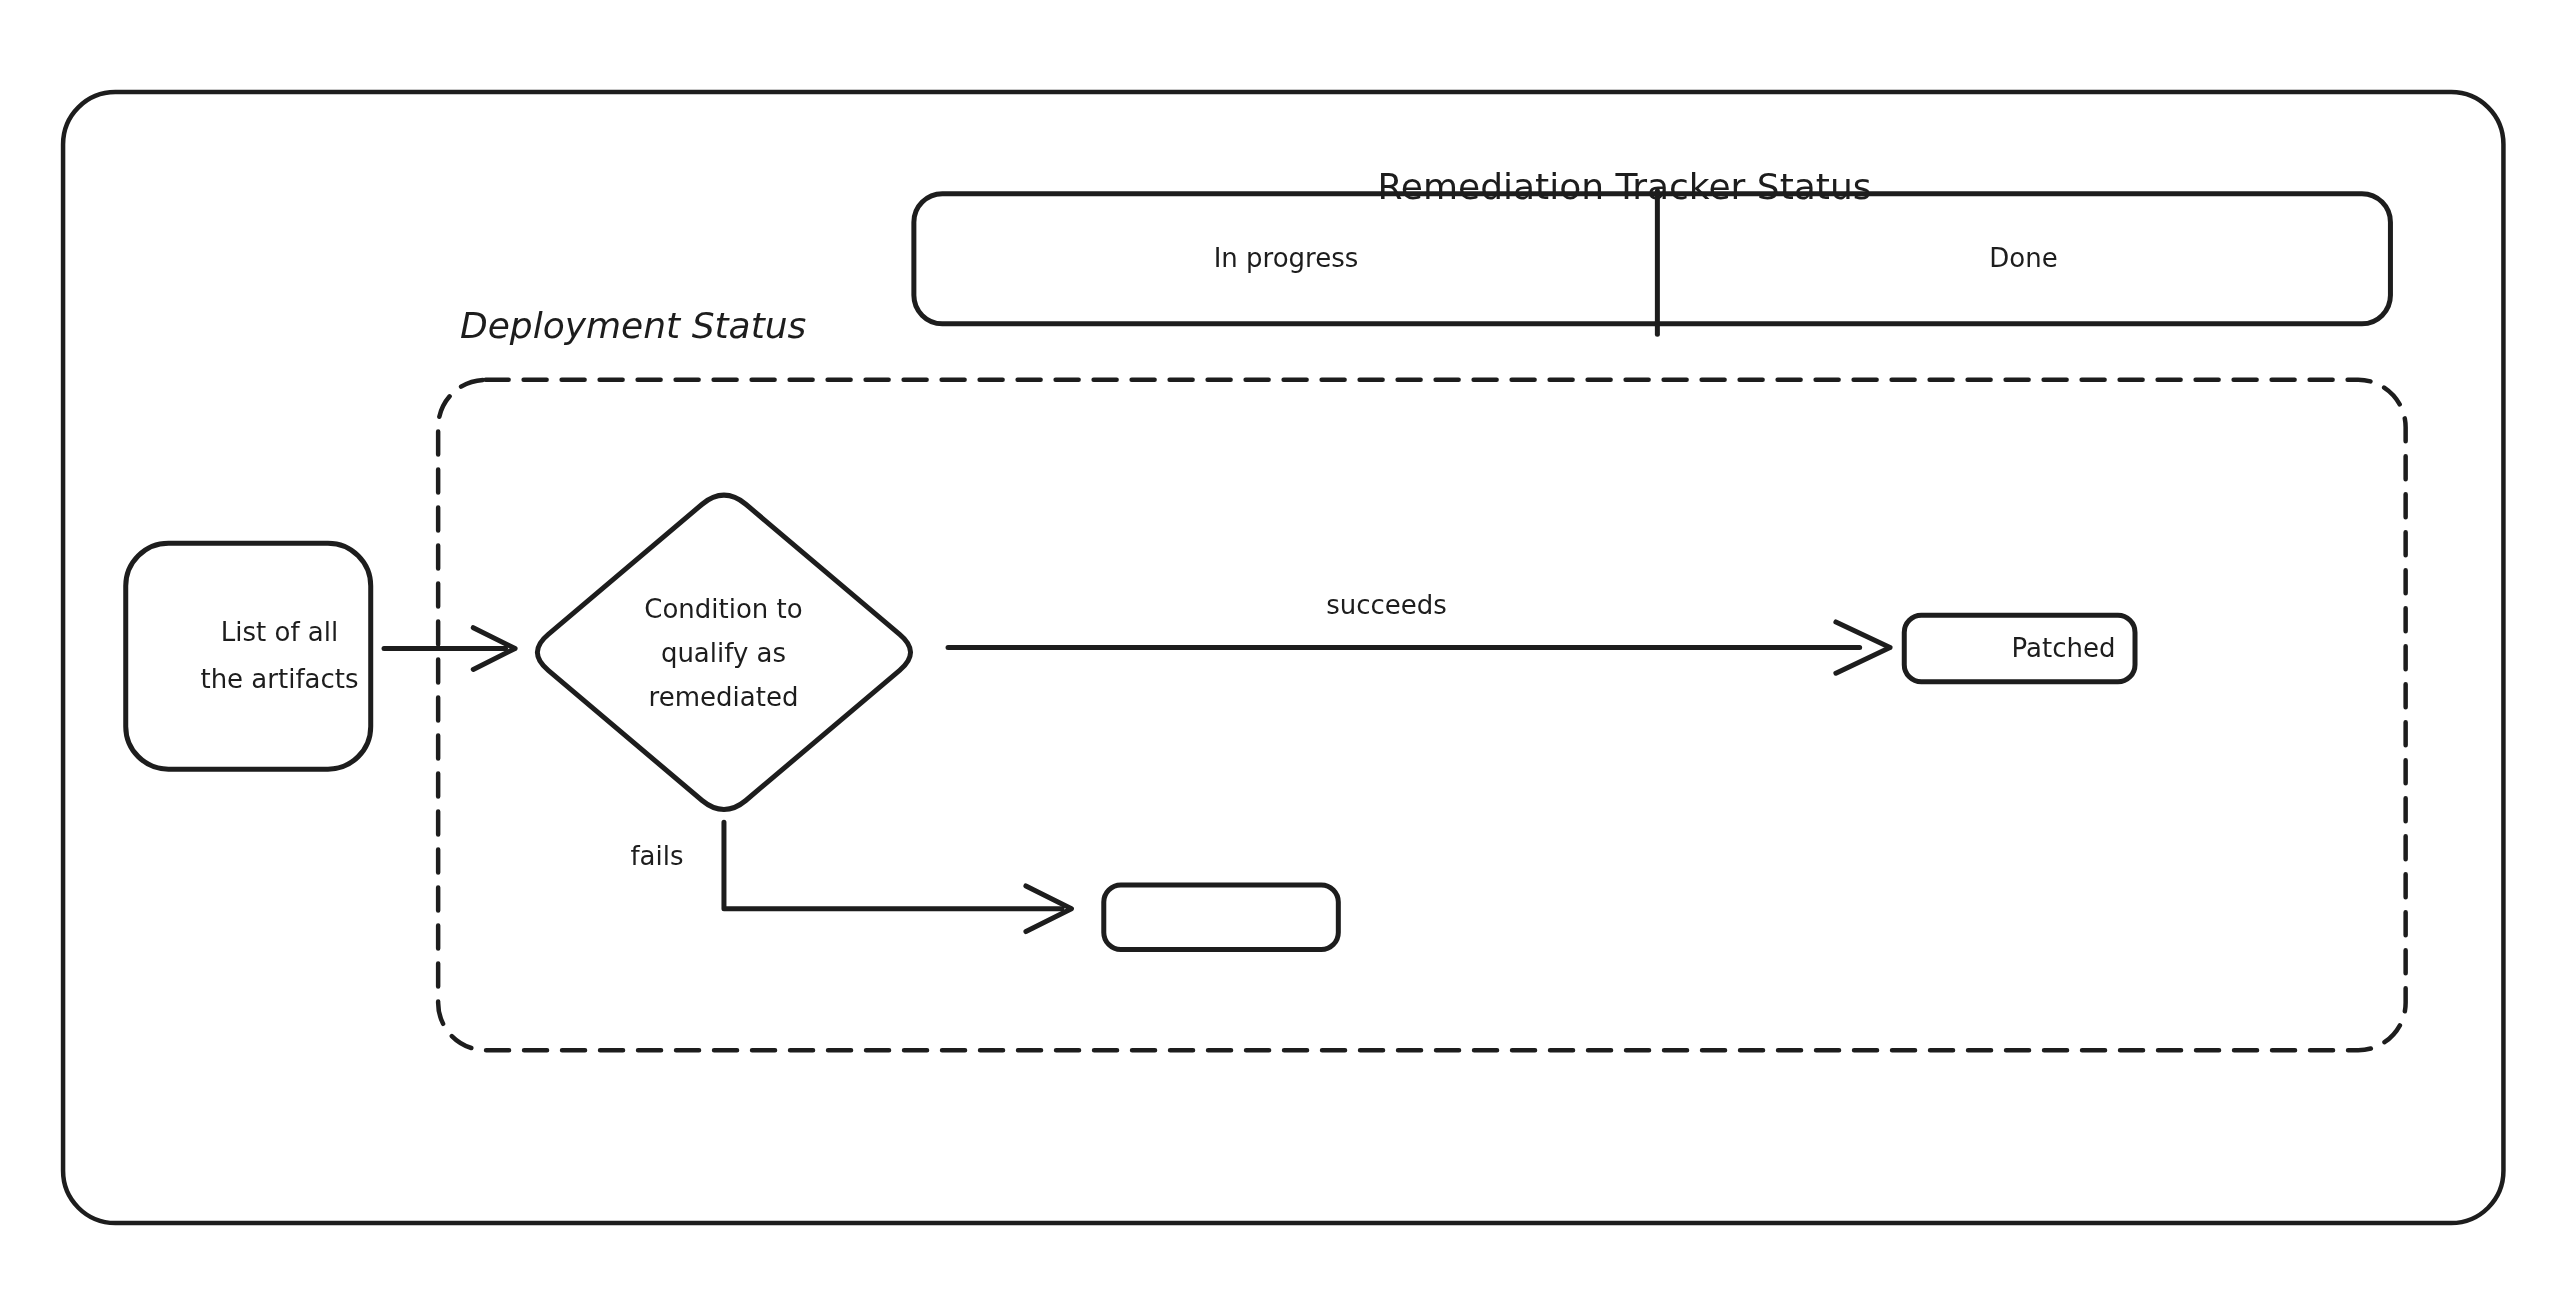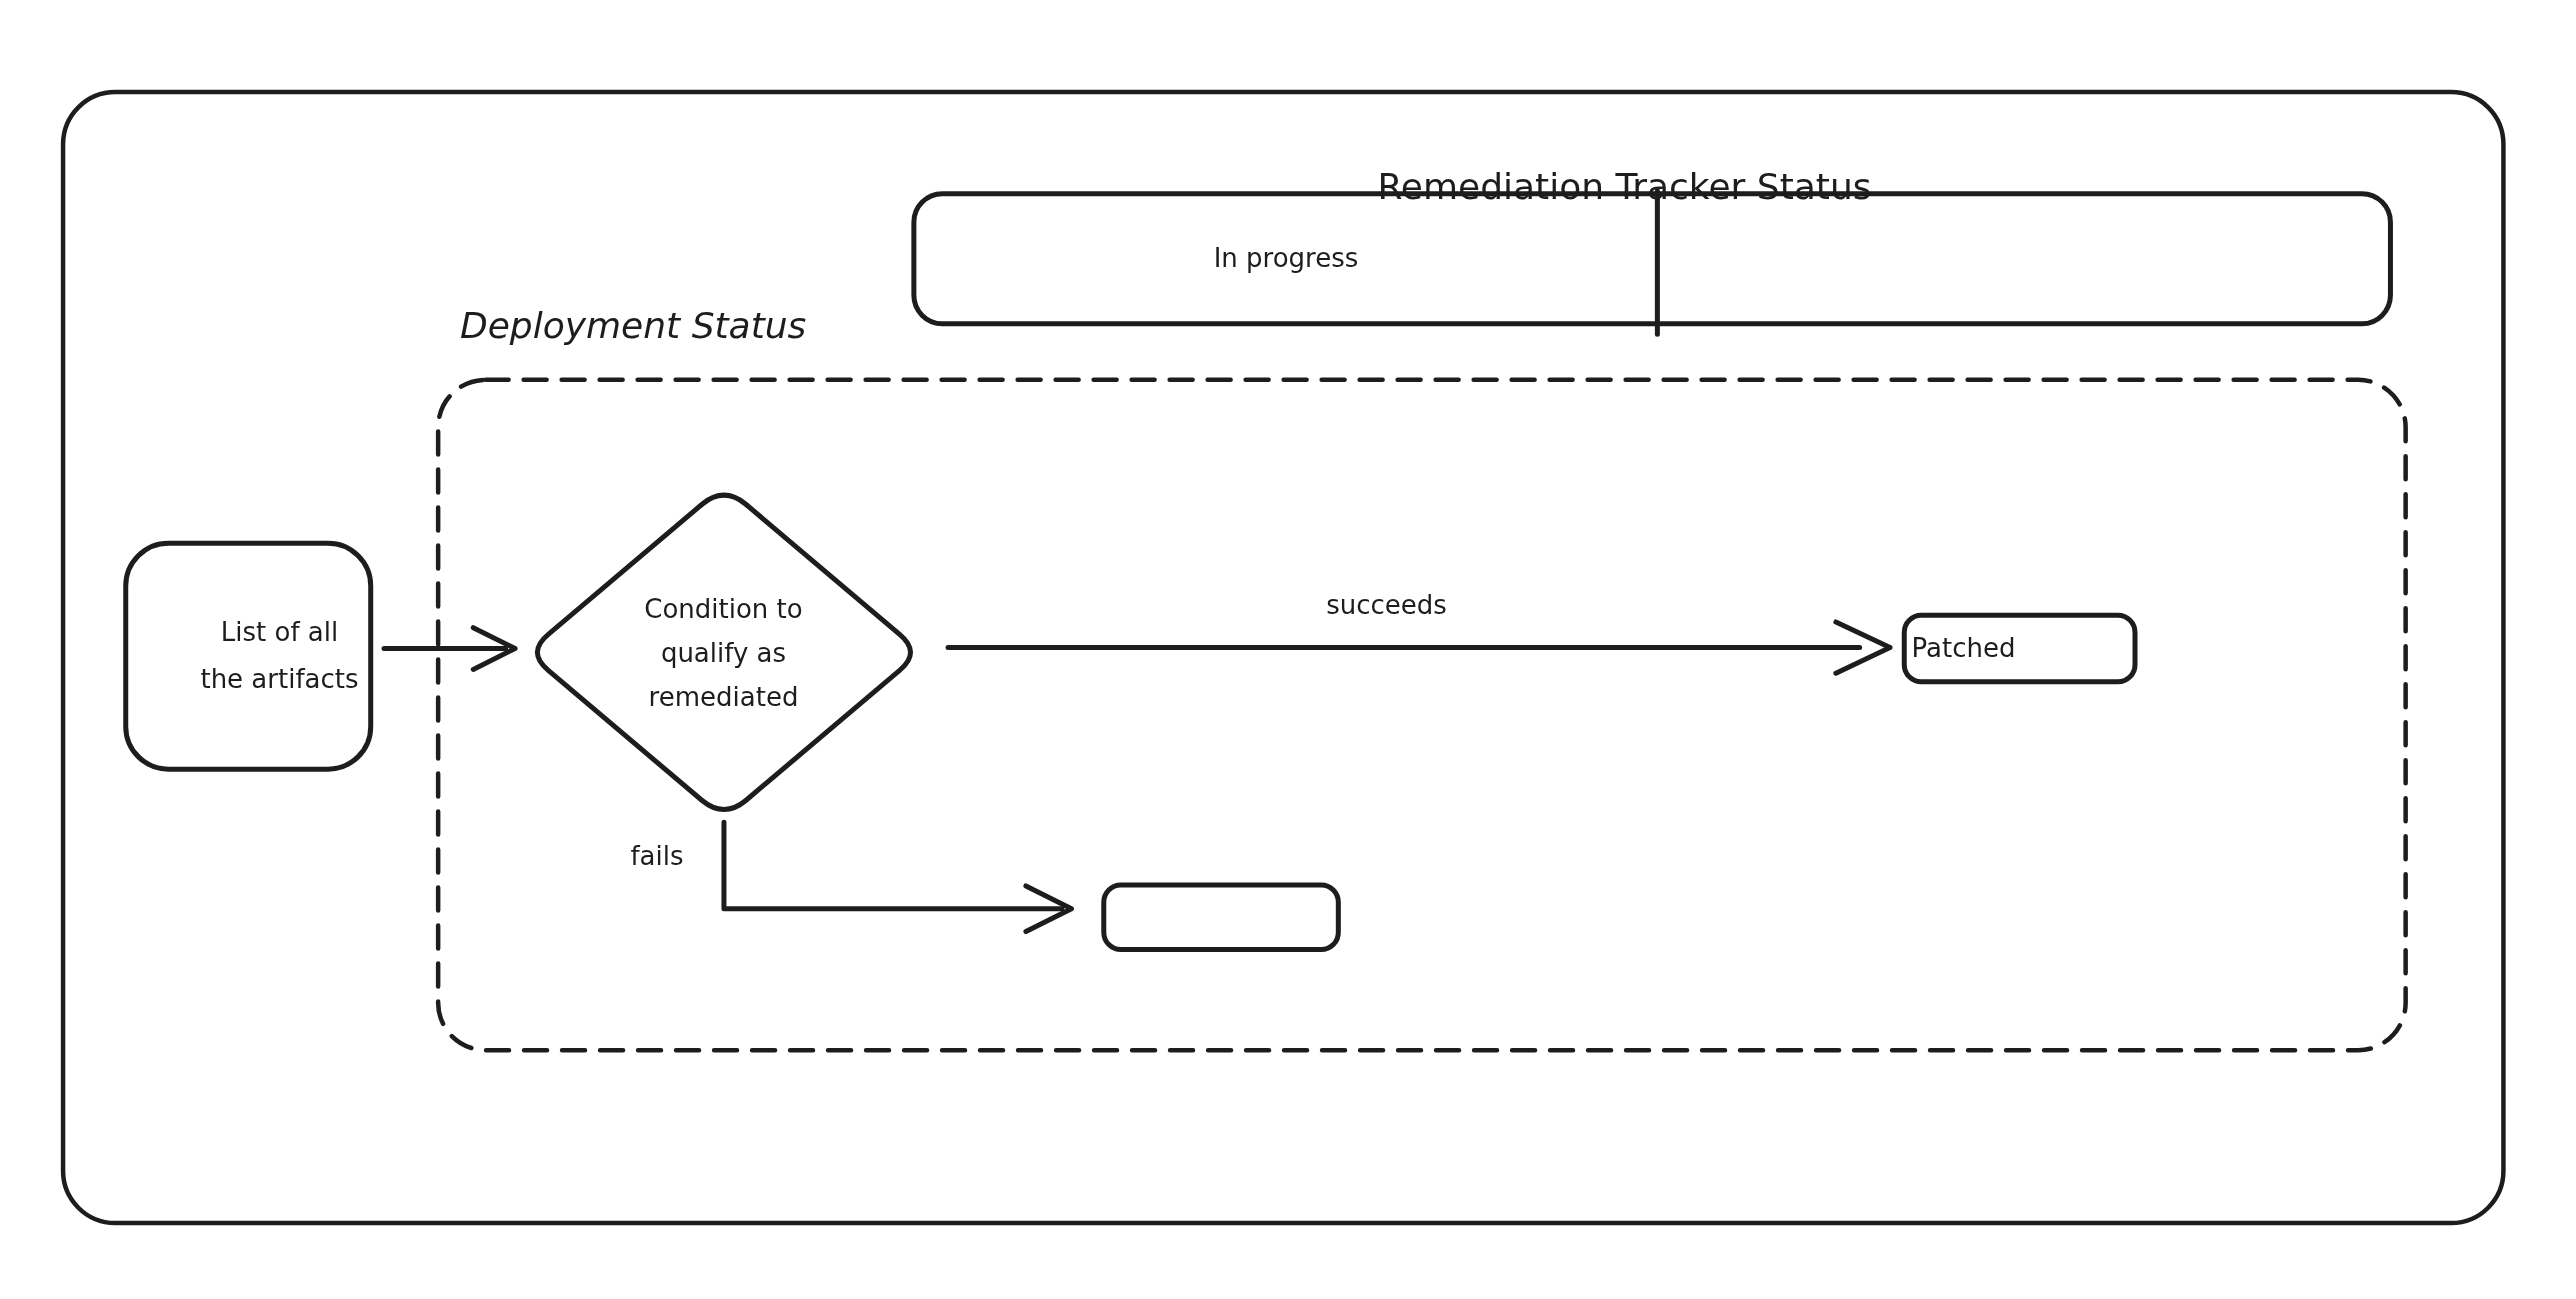--- a/index.html
+++ b/index.html
@@ -61,35 +61,36 @@
     <g>
       <path d="M762 866 L762 957 L1118 957" class="shape"></path>
       <polyline points="1080,933 1128,957 1080,981" class="shape"></polyline>
     </g>
   </svg>
 
   <div class="lbl title ctr" style="left:1368px;top:122px;width:513px;height:46px;margin-top:42px;">Remediation Tracker Status</div>
 
   <div class="lbl ctr" style="left:914px;top:194px;width:744px;height:130px;">In progress</div>
 
+  <div class="lbl ctr" style="left:1657px;top:194px;width:733px;height:130px;">Done</div>
 
   <div class="lbl title" style="left:460px;top:304px;font-style:italic;">Deployment Status</div>
 
   <div class="lbl ctr stack" style="left:125px;top:543px;width:245px;height:226px;margin-left:32px;">
     <span>List of all</span>
     <span>the artifacts</span>
   </div>
 
   <div class="lbl ctr stack diamond-text" style="left:562px;top:587px;width:323px;height:131px;">
     <span>Condition to</span>
     <span>qualify as</span>
     <span>remediated</span>
   </div>
 
   <div class="lbl ctr" style="left:1263px;top:585px;width:247px;height:42px;">succeeds</div>
 
   <div class="lbl ctr" style="left:597px;top:836px;width:120px;height:42px;">fails</div>
 
-  <div class="lbl ctr" style="left:1848px;top:616px;width:231px;height:66px;">Patched</div>
+  <div class="lbl ctr" style="left:1948px;top:616px;width:231px;height:66px;">Patched</div>
 
 
 </div>
 
 
 </body></html>

